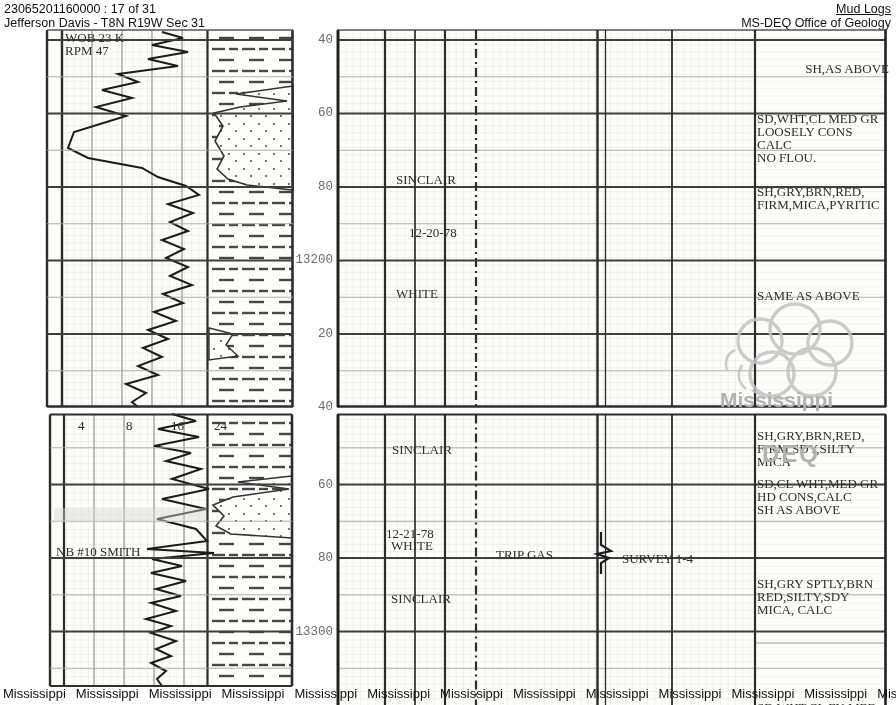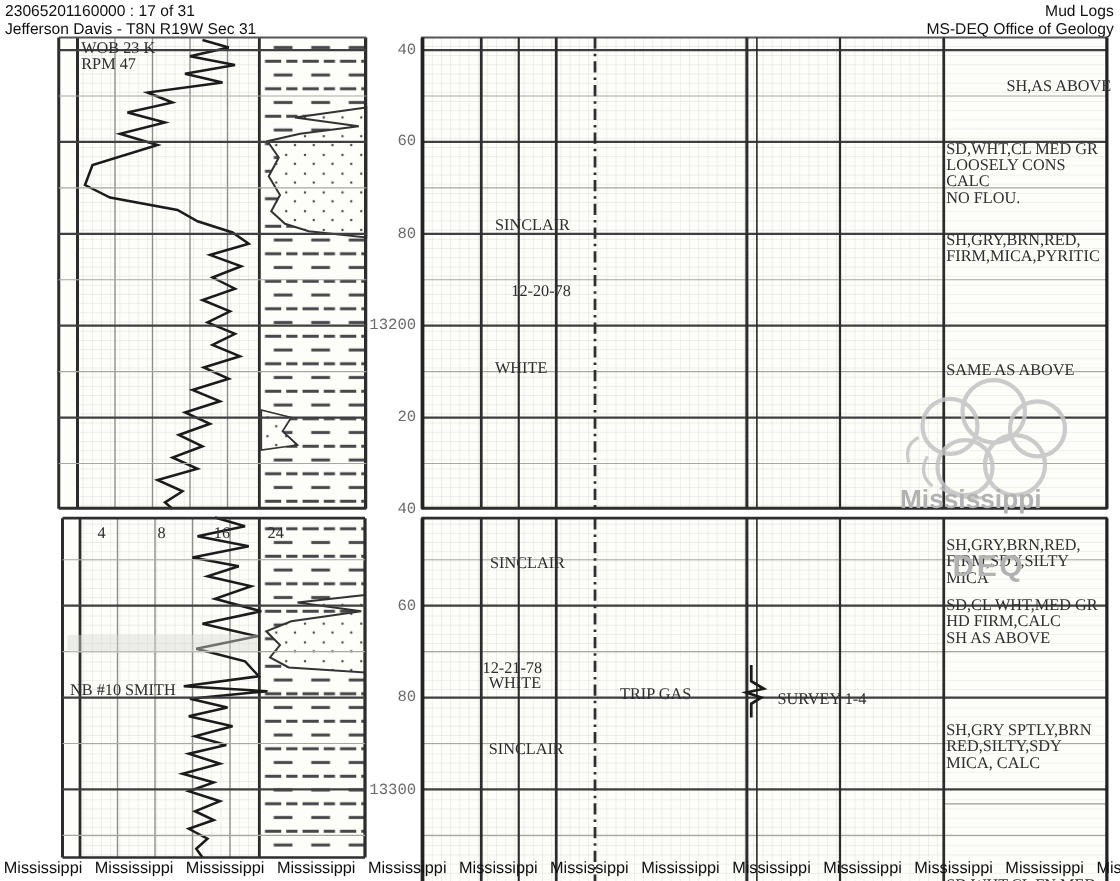--- a/index.html
+++ b/index.html
@@ -19,21 +19,21 @@
   #footer-row span{flex:0 0 auto;}
   .smudge{position:absolute;background:#d8d8d2;opacity:.45;}
 </style>
 </head>
 <body>
 
 <div id="stage">
 
   <div class="hdr" style="left:4px;top:2px;">23065201160000 : 17 of 31</div>
   <div class="hdr" style="left:4px;top:16px;">Jefferson Davis - T8N R19W Sec 31</div>
-  <div class="hdr right" style="right:5px;top:2px;">Mud Logs</div>
+  <div class="hdr right" style="right:5px;top:2px;text-decoration:underline;">Mud Logs</div>
   <div class="hdr right" style="right:5px;top:16px;">MS-DEQ Office of Geology</div>
 
   <svg width="896" height="705" viewBox="0 0 896 705">
     <defs>
       <pattern id="fineGrid" width="7.35" height="7.35" patternUnits="userSpaceOnUse">
         <path d="M7.35 0 L0 0 0 7.35" fill="none" stroke="#dadad4" stroke-width="0.7"></path>
       </pattern>
       <pattern id="hLines" width="12" height="7.35" patternUnits="userSpaceOnUse">
         <path d="M0 0 H12" fill="none" stroke="#dedfd8" stroke-width="0.7"></path>
       </pattern>
@@ -163,21 +163,21 @@
   <div class="typed anno" style="top:112px;">SD,WHT,CL MED GR
 LOOSELY CONS CALC
 NO FLOU.</div>
   <div class="typed anno" style="top:185px;">SH,GRY,BRN,RED,
 FIRM,MICA,PYRITIC</div>
   <div class="typed anno" style="top:289px;">SAME AS ABOVE</div>
   <div class="typed anno" style="top:429px;">SH,GRY,BRN,RED,
 FIRM,SDY,SILTY
 MICA</div>
   <div class="typed anno" style="top:477px;">SD,CL WHT,MED GR
-HD FIRM,CALC
+HD CONS,CALC
 SH AS ABOVE</div>
   <div class="typed anno" style="top:577px;">SH,GRY SPTLY,BRN
 RED,SILTY,SDY
 MICA, CALC</div>
   <div class="typed anno" style="top:701px;">SD,WHT,CL FN MED</div>
 
   <div class="wm-text" style="left:720px;top:388px;font-size:21px;">Mississippi</div>
   <div class="wm-text" style="left:762px;top:408px;font-size:24px;letter-spacing:2px;margin-top:32px;">DEQ</div>
 
   <div id="footer-row">

